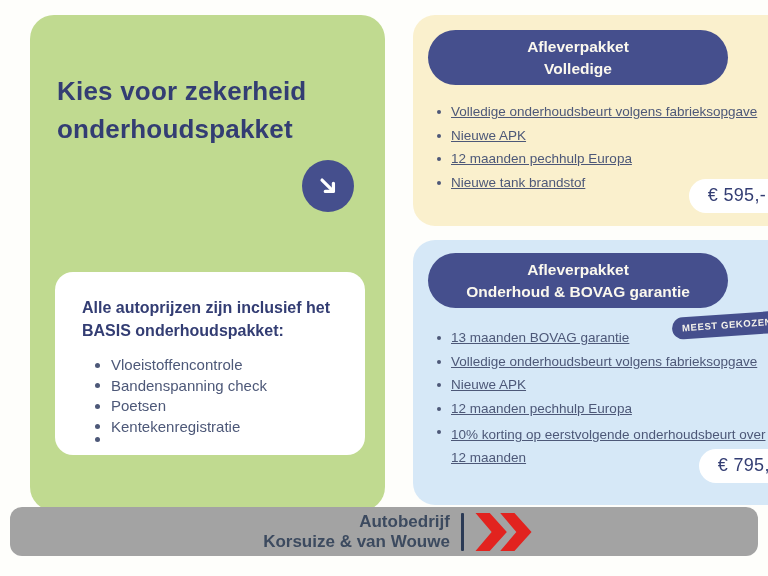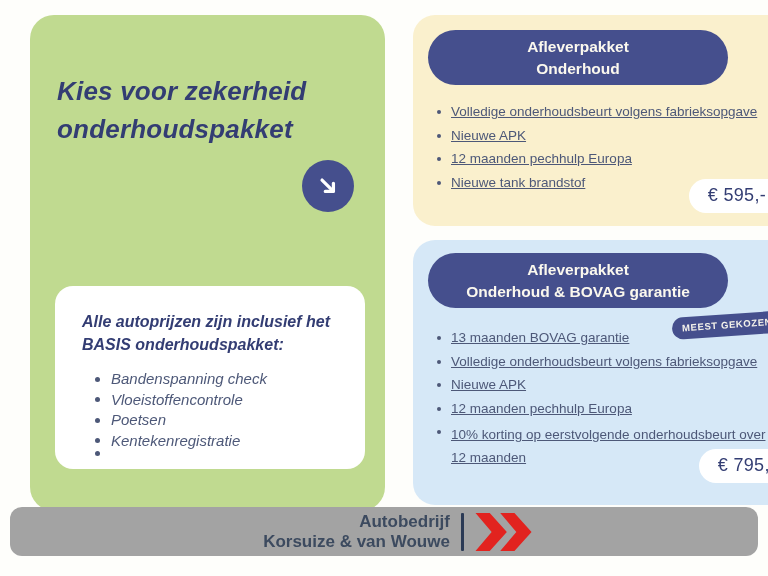--- a/index.html
+++ b/index.html
@@ -2,28 +2,28 @@
 <html><head>
 <meta charset="utf-8">
 <style>
   * { margin:0; padding:0; box-sizing:border-box; }
   html,body { width:768px; height:576px; background:#FEFEFB; overflow:hidden;
               font-family:"Liberation Sans", sans-serif; }
   .page { position:relative; width:768px; height:576px; background:#FEFEFB; }
 
   
   .intro-panel { position:absolute; left:30px; top:15px; width:355px; height:496px;
-                 background:#C0DA90; border-radius:24px;font-style:italic; }
+                 background:#C0DA90; border-radius:24px; }
   .intro-heading { position:absolute; left:27px; top:57px; font-size:26px; font-weight:bold;
                    color:#333D73; line-height:38px; letter-spacing:.2px; }
   .arrow-circle { position:absolute; left:272px; top:145px; width:52px; height:52px;
                   border-radius:50%; background:#454F8D; display:flex;
                   align-items:center; justify-content:center; }
 
-  .basis-box { position:absolute; left:25px; top:271px; width:310px; height:183px;
+  .basis-box { position:absolute; left:25px; top:257px; width:310px; height:183px;
                background:#FFFFFF; border-radius:18px; padding:24px 18px 0 27px; }
   .basis-title { font-size:16px; font-weight:bold; color:#333D73; line-height:23px;
                  margin-bottom:13px; }
   ul.plain { list-style:none; }
   .basis-list { padding-left:13px; }
   .basis-list li { display:flex; align-items:center; gap:11px; font-size:15px;
                    color:#4D5878; line-height:20.5px; }
   .dot { width:5px; height:5px; border-radius:50%; background:#4D5878; flex:none; }
 
   
@@ -78,45 +78,45 @@
     </div>
 
     <div class="basis-box">
       <p class="basis-title">
         <span>Alle autoprijzen zijn inclusief het</span><br>
         <span>BASIS onderhoudspakket:</span>
       </p>
       <ul class="plain basis-list">
         <li>
             <span class="dot"></span>
-            <span class="li-text">Bandenspanning check</span>
+            <span class="li-text">Vloeistoffencontrole</span>
           </li>
         <li>
             <span class="dot"></span>
-            <span class="li-text">Vloeistoffencontrole</span>
+            <span class="li-text">Bandenspanning check</span>
           </li>
         <li>
             <span class="dot"></span>
             <span class="li-text">Poetsen</span>
           </li>
         <li>
             <span class="dot"></span>
             <span class="li-text">Kentekenregistratie</span>
           </li>
         <li>
             <span class="dot"></span>
           </li>
       </ul>
     </div>
   </section>
 
   <section class="pkg pkg-cream">
     <header class="pkg-header">
       <div>Afleverpakket</div>
-      <div>Onderhoud</div>
+      <div>Volledige</div>
     </header>
     <ul class="plain pkg-list">
       <li>
           <span class="dot"></span>
           <span class="li-text">Volledige onderhoudsbeurt volgens fabrieksopgave</span>
         </li>
       <li>
           <span class="dot"></span>
           <span class="li-text">Nieuwe APK</span>
         </li>

